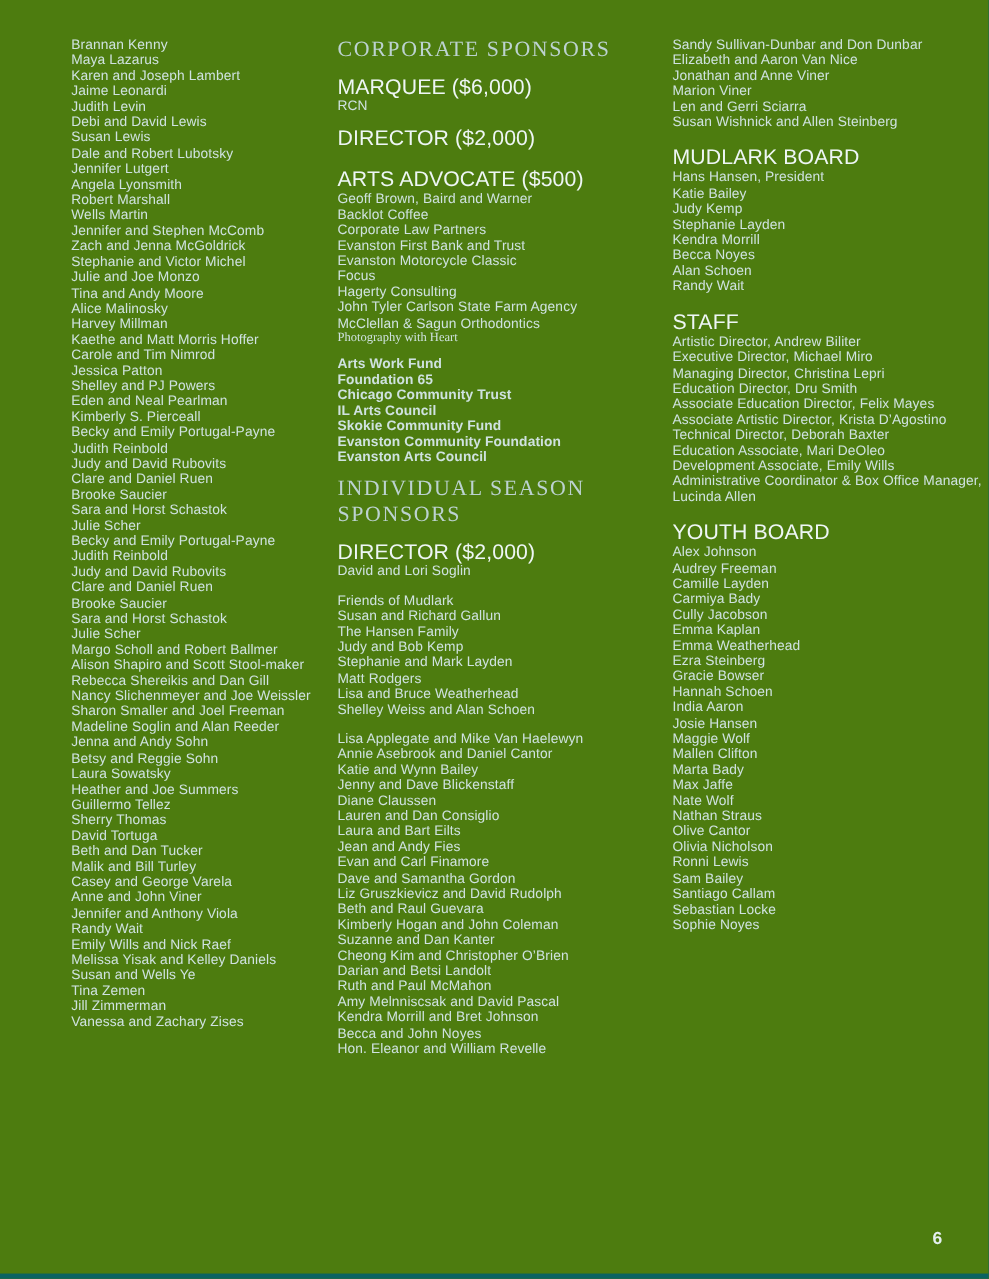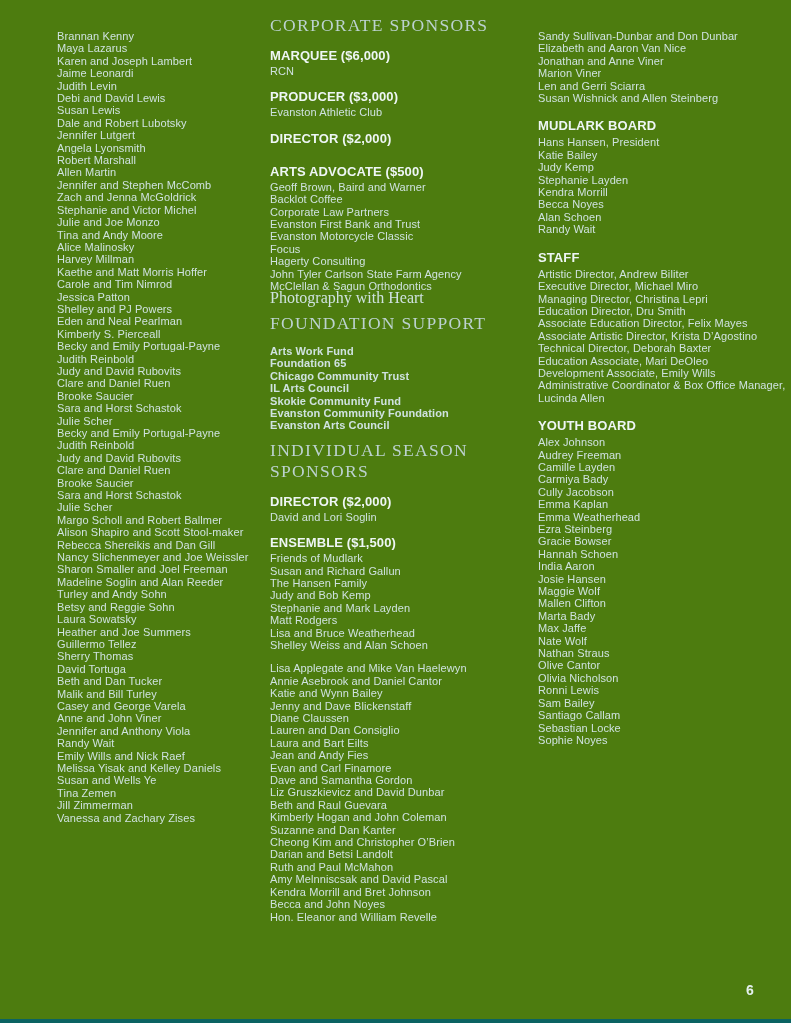--- a/index.html
+++ b/index.html
@@ -7,52 +7,52 @@
   .page {
     position: relative;
     width: 791px;
     height: 1019px;
     background: #4d7c0f;
     overflow: hidden;
     font-family: "Liberation Sans", sans-serif;
   }
   .col { position: absolute; top: 30px; }
   .col-left  { left: 57px;  width: 196px; }
-  .col-mid   { left: 270px; width: 240px; top: 15px; }
+  .col-mid   { left: 270px; width: 240px; top: 29px; }
   .col-right { left: 538px; width: 256px; }
 
   .line {
     color: #cfe2e0;
     font-size: 11px;
     line-height: 12.4px;
     letter-spacing: 0.1px;
   }
   .serif-heading {
     font-family: "Liberation Serif", serif;
     font-weight: normal;
     color: #bcd2d0;
     font-size: 17.5px;
     line-height: 21px;
     letter-spacing: 1.3px;
     margin: 0 0 11px 0;
   }
   .serif-heading.spaced { margin-top: 8px; }
   .subhead {
     color: #eef6f5;
-    font-size: 13px;
+    font-size: 17px;
     line-height: 17px;
-    font-weight: bold;
+    font-weight: normal;
     letter-spacing: 0.1px;
     margin: 0 0 1px 0;
   }
   .group { margin-bottom: 11px; }
   .serif-item {
     font-family: "Liberation Serif", serif;
     color: #cfe2e0;
-    font-size: 16px;
+    font-size: 10px;
     line-height: 12.4px;
   }
   .col-right .subhead { margin-top: 13px; margin-bottom: 2px; }
   .page-number {
     position: absolute;
     left: 746px;
     top: 982px;
     color: #e4f0ef;
     font-size: 14px;
     font-weight: bold;
@@ -68,21 +68,21 @@
       <div class="line">Maya Lazarus</div>
       <div class="line">Karen and Joseph Lambert</div>
       <div class="line">Jaime Leonardi</div>
       <div class="line">Judith Levin</div>
       <div class="line">Debi and David Lewis</div>
       <div class="line">Susan Lewis</div>
       <div class="line">Dale and Robert Lubotsky</div>
       <div class="line">Jennifer Lutgert</div>
       <div class="line">Angela Lyonsmith</div>
       <div class="line">Robert Marshall</div>
-      <div class="line">Allen Martin</div>
+      <div class="line">Wells Martin</div>
       <div class="line">Jennifer and Stephen McComb</div>
       <div class="line">Zach and Jenna McGoldrick</div>
       <div class="line">Stephanie and Victor Michel</div>
       <div class="line">Julie and Joe Monzo</div>
       <div class="line">Tina and Andy Moore</div>
       <div class="line">Alice Malinosky</div>
       <div class="line">Harvey Millman</div>
       <div class="line">Kaethe and Matt Morris Hoffer</div>
       <div class="line">Carole and Tim Nimrod</div>
       <div class="line">Jessica Patton</div>
@@ -102,21 +102,21 @@
       <div class="line">Clare and Daniel Ruen</div>
       <div class="line">Brooke Saucier</div>
       <div class="line">Sara and Horst Schastok</div>
       <div class="line">Julie Scher</div>
       <div class="line">Margo Scholl and Robert Ballmer</div>
       <div class="line">Alison Shapiro and Scott Stool-maker</div>
       <div class="line">Rebecca Shereikis and Dan Gill</div>
       <div class="line">Nancy Slichenmeyer and Joe Weissler</div>
       <div class="line">Sharon Smaller and Joel Freeman</div>
       <div class="line">Madeline Soglin and Alan Reeder</div>
-      <div class="line">Turley and Andy Sohn</div>
+      <div class="line">Jenna and Andy Sohn</div>
       <div class="line">Betsy and Reggie Sohn</div>
       <div class="line">Laura Sowatsky</div>
       <div class="line">Heather and Joe Summers</div>
       <div class="line">Guillermo Tellez</div>
       <div class="line">Sherry Thomas</div>
       <div class="line">David Tortuga</div>
       <div class="line">Beth and Dan Tucker</div>
       <div class="line">Malik and Bill Turley</div>
       <div class="line">Casey and George Varela</div>
       <div class="line">Anne and John Viner</div>
@@ -134,26 +134,20 @@
 
     <h2 class="serif-heading">CORPORATE SPONSORS</h2>
 
     <div class="group">
       <h3 class="subhead">MARQUEE ($6,000)</h3>
       <div>
           <div class="line">RCN</div>
         </div>
     </div>
 
-    <div class="group">
-      <h3 class="subhead">PRODUCER ($3,000)</h3>
-      <div>
-          <div class="line">Evanston Athletic Club</div>
-        </div>
-    </div>
 
     <div class="group">
       <h3 class="subhead">DIRECTOR ($2,000)</h3>
     </div>
 
     <div class="group" style="margin-top:16px; margin-bottom:8px;">
       <h3 class="subhead">ARTS ADVOCATE ($500)</h3>
       <div>
           <div class="line">Geoff Brown, Baird and Warner</div>
           <div class="line">Backlot Coffee</div>
@@ -161,42 +155,40 @@
           <div class="line">Evanston First Bank and Trust</div>
           <div class="line">Evanston Motorcycle Classic</div>
           <div class="line">Focus</div>
           <div class="line">Hagerty Consulting</div>
           <div class="line">John Tyler Carlson State Farm Agency</div>
           <div class="line">McClellan &amp; Sagun Orthodontics</div>
         </div>
       <div class="serif-item">Photography with Heart</div>
     </div>
 
-    <h2 class="serif-heading spaced">FOUNDATION SUPPORT</h2>
     <div style="margin-bottom:8px;font-weight:bold;">
         <div class="line">Arts Work Fund</div>
         <div class="line">Foundation 65</div>
         <div class="line">Chicago Community Trust</div>
         <div class="line">IL Arts Council</div>
         <div class="line">Skokie Community Fund</div>
         <div class="line">Evanston Community Foundation</div>
         <div class="line">Evanston Arts Council</div>
       </div>
 
     <h2 class="serif-heading spaced">INDIVIDUAL SEASON SPONSORS</h2>
 
     <div class="group">
       <h3 class="subhead">DIRECTOR ($2,000)</h3>
       <div>
           <div class="line">David and Lori Soglin</div>
         </div>
     </div>
 
     <div class="group">
-      <h3 class="subhead">ENSEMBLE ($1,500)</h3>
       <div>
           <div class="line">Friends of Mudlark</div>
           <div class="line">Susan and Richard Gallun</div>
           <div class="line">The Hansen Family</div>
           <div class="line">Judy and Bob Kemp</div>
           <div class="line">Stephanie and Mark Layden</div>
           <div class="line">Matt Rodgers</div>
           <div class="line">Lisa and Bruce Weatherhead</div>
           <div class="line">Shelley Weiss and Alan Schoen</div>
         </div>
@@ -207,21 +199,21 @@
           <div class="line">Lisa Applegate and Mike Van Haelewyn</div>
           <div class="line">Annie Asebrook and Daniel Cantor</div>
           <div class="line">Katie and Wynn Bailey</div>
           <div class="line">Jenny and Dave Blickenstaff</div>
           <div class="line">Diane Claussen</div>
           <div class="line">Lauren and Dan Consiglio</div>
           <div class="line">Laura and Bart Eilts</div>
           <div class="line">Jean and Andy Fies</div>
           <div class="line">Evan and Carl Finamore</div>
           <div class="line">Dave and Samantha Gordon</div>
-          <div class="line">Liz Gruszkievicz and David Dunbar</div>
+          <div class="line">Liz Gruszkievicz and David Rudolph</div>
           <div class="line">Beth and Raul Guevara</div>
           <div class="line">Kimberly Hogan and John Coleman</div>
           <div class="line">Suzanne and Dan Kanter</div>
           <div class="line">Cheong Kim and Christopher O’Brien</div>
           <div class="line">Darian and Betsi Landolt</div>
           <div class="line">Ruth and Paul McMahon</div>
           <div class="line">Amy Melnniscsak and David Pascal</div>
           <div class="line">Kendra Morrill and Bret Johnson</div>
           <div class="line">Becca and John Noyes</div>
           <div class="line">Hon. Eleanor and William Revelle</div>

